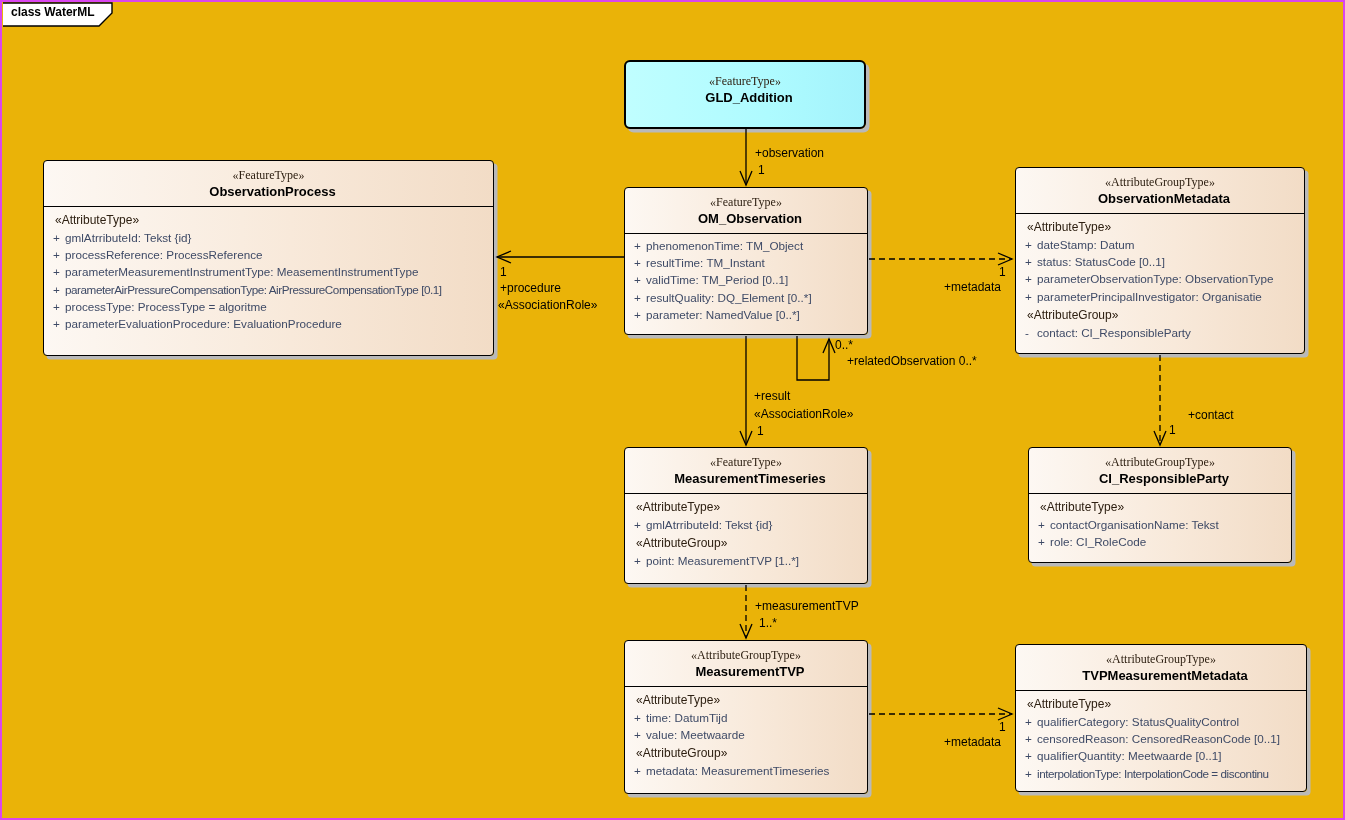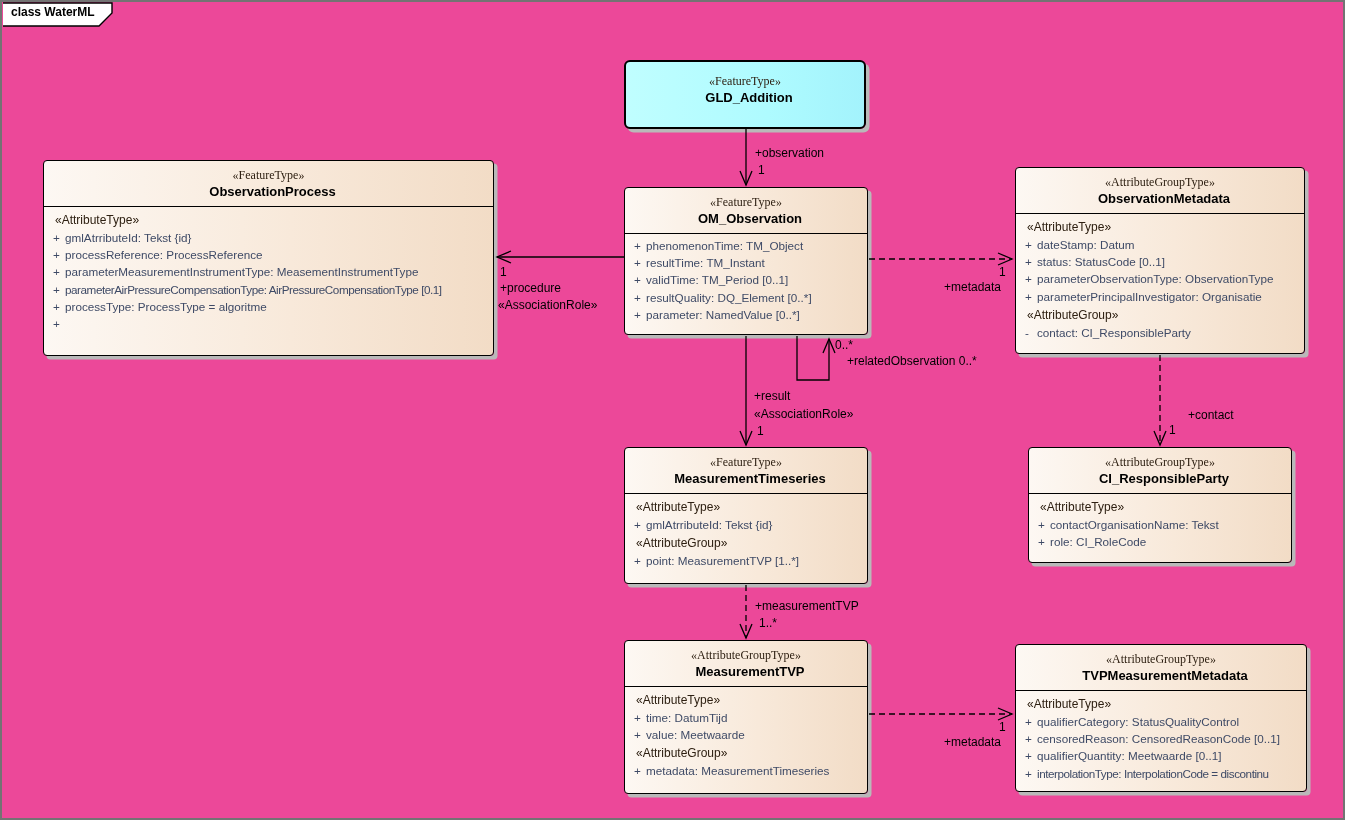--- a/index.html
+++ b/index.html
@@ -1,19 +1,19 @@
 <!DOCTYPE html>
 <html><head>
 <meta charset="utf-8">
 <style>
   * { margin:0; padding:0; box-sizing:border-box; }
   html,body { background:#e8e8e8; }
   #canvas {
     position:relative; width:1345px; height:820px;
-    background:#ec4899; border:2px solid #737373;
+    background:#eab308; border:2px solid #d946ef;
     font-family:"Liberation Sans", sans-serif; overflow:hidden;
   }
   .uml-class {
     position:absolute; border:1.4px solid #000;
     border-radius:4px;
     background:linear-gradient(90deg,#fdf8f3 0%,#f8e9da 55%,#f2dcc6 100%);
     box-shadow:3.5px 3.5px 0 #b9b9b9;
     z-index:2;
   }
   .uml-class.cyan {
@@ -101,20 +101,21 @@
       <div class="row cond">
           <span class="vis">+</span>
           <span class="atext">parameterAirPressureCompensationType: AirPressureCompensationType [0.1]</span>
         </div>
       <div class="row">
           <span class="vis">+</span>
           <span class="atext">processType: ProcessType = algoritme</span>
         </div>
       <div class="row">
           <span class="vis">+</span>
+          <span class="atext">parameterEvaluationProcedure: EvaluationProcedure</span>
         </div>
     </div>
   </div>
 
   <div class="uml-class" style="left:1013px;top:165px;width:290px;height:187px;">
     <div class="hdr">
       <div class="stereo">«AttributeGroupType»</div>
       <div class="cname">ObservationMetadata</div>
     </div>
     <div class="divider"></div>

